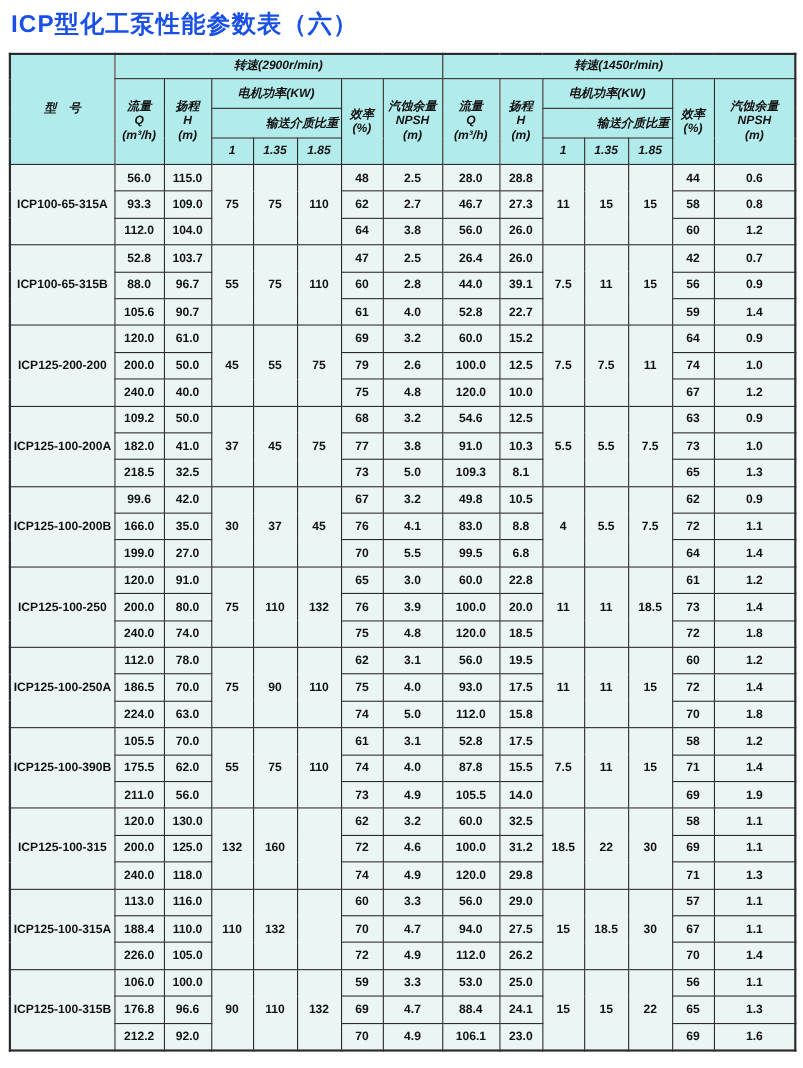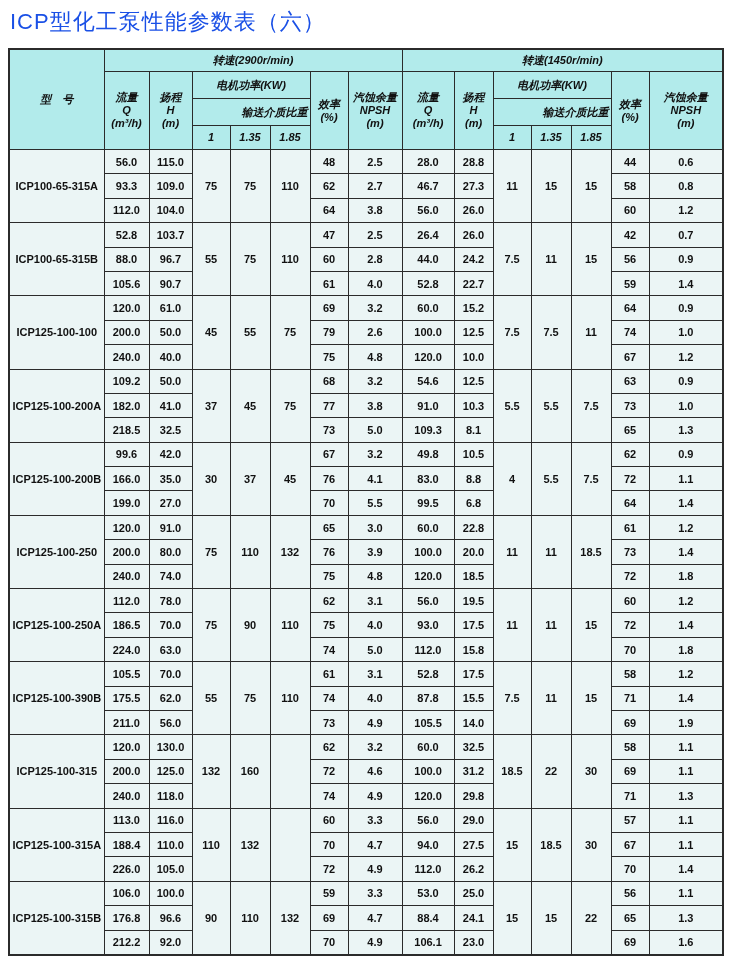--- a/index.html
+++ b/index.html
@@ -1,21 +1,21 @@
 <!DOCTYPE html>
 <html style="--title: #1a50e6; --header-bg: #b2ebeb; --row-bg: #ebf5f5; --grid: #2b2b2b;"><head>
 <meta charset="utf-8">
 <style>
   :root{
     --title:#1a50e6; --header-bg:#b2ebeb; --row-bg:#ebf5f5; --grid:#2b2b2b;
   }
   html,body{margin:0;padding:0;background:#ffffff;}
   body{width:730px;height:971px;font-family:"Liberation Sans",sans-serif;-webkit-font-smoothing:antialiased;}
   .page-title{
-    color:var(--title);font-size:22px;font-weight:normal;
+    color:var(--title);font-size:22px;font-weight:bold;
     padding:7px 0 0 10px;letter-spacing:1px;
   }
   table.pump{
     border-collapse:collapse;margin:11px 0 0 8px;table-layout:fixed;width:714px;
     border:2px solid var(--grid);
   }
   table.pump th, table.pump td{
     border:1px solid var(--grid);
     text-align:center;vertical-align:middle;
     font-weight:bold;color:#111;
@@ -168,36 +168,36 @@
         <td rowspan="3">15</td>
         <td>42</td>
         <td>0.7</td>
       </tr>
       <tr>
         <td>88.0</td>
         <td>96.7</td>
         <td>60</td>
         <td>2.8</td>
         <td>44.0</td>
-        <td>24.2</td>
+        <td>39.1</td>
         <td>56</td>
         <td>0.9</td>
       </tr>
       <tr>
         <td>105.6</td>
         <td>90.7</td>
         <td>61</td>
         <td>4.0</td>
         <td>52.8</td>
         <td>22.7</td>
         <td>59</td>
         <td>1.4</td>
       </tr>
       <tr>
-        <td rowspan="3" class="model">ICP125-100-100</td>
+        <td rowspan="3" class="model">ICP125-200-200</td>
         <td>120.0</td>
         <td>61.0</td>
         <td rowspan="3">45</td>
         <td rowspan="3">55</td>
         <td rowspan="3">75</td>
         <td>69</td>
         <td>3.2</td>
         <td>60.0</td>
         <td>15.2</td>
         <td rowspan="3">7.5</td>

